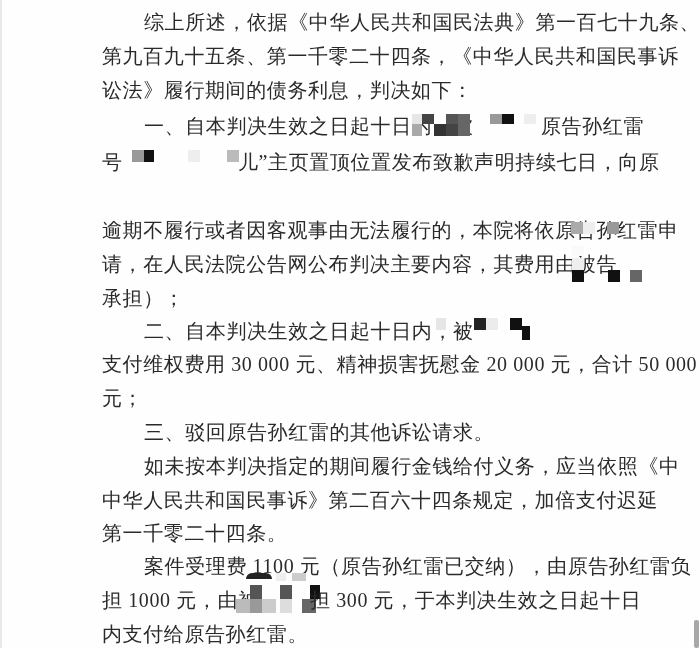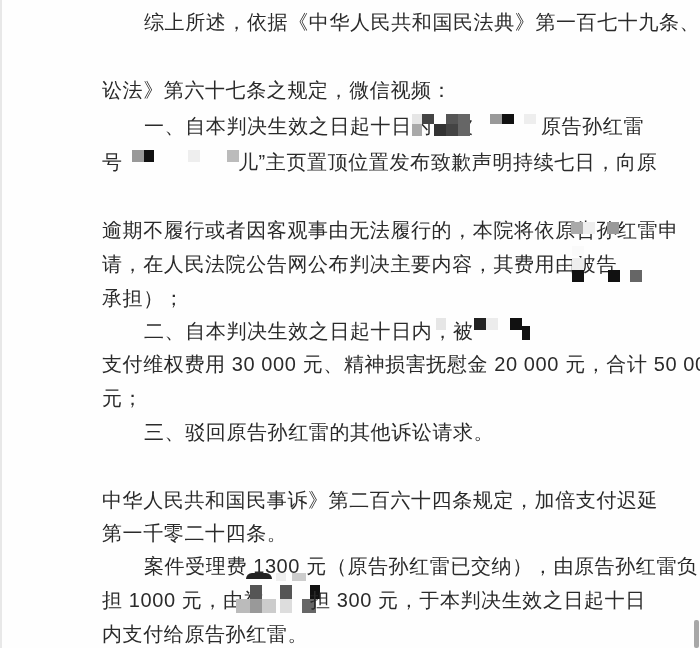--- a/index.html
+++ b/index.html
@@ -4,21 +4,21 @@
 <style>
   html, body { margin: 0; padding: 0; background: #ffffff; }
   body { width: 700px; height: 648px; position: relative; overflow: hidden; }
   .page { position: absolute; left: 0; top: 0; width: 700px; height: 648px; background: #fefefe; }
   .line {
     position: absolute;
     left: 102px;
     width: 510px;
     height: 34px;
     line-height: 34px;
-    font-family: Liberation Sans, sans-serif;
+    font-family: Liberation Serif, serif;
     font-size: 20px;
     color: #2a2a2a;
     white-space: nowrap;
     letter-spacing: 0.6px;
   }
   .line.indent { left: 144px; }
   .mosaic { position: absolute; }
   .mosaic span { position: absolute; display: block; }
   .scrollbar {
     position: absolute; left: 694px; top: 620px; width: 5px; height: 28px;
@@ -26,21 +26,22 @@
   }
   .left-edge { position: absolute; left: 0; top: 0; width: 2px; height: 648px; background: #e8e8e8; }
 </style>
 </head>
 <body>
 
 <div class="page">
   <div class="left-edge"></div>
 
   <div class="line indent" style="top:5px">综上所述，依据《中华人民共和国民法典》第一百七十九条、</div>
-  <div class="line" style="top:73px">讼法》第六十七条之规定，微信视频：</div>
+  <div class="line" style="top:39px">第九百九十五条、第一千零二十四条，《中华人民共和国民事诉</div>
+  <div class="line" style="top:73px">讼法》履行期间的债务利息，判决如下：</div>
 
   <div class="line indent" style="top:109px; width:260px">一、自本判决生效之日起十日内，被</div>
   <div class="mosaic" style="left:412px; top:114px; width:150px; height:26px;">
     <span style="left:0;top:0;width:10px;height:10px;background:#e6e6e6"></span>
     <span style="left:0;top:10px;width:10px;height:12px;background:#a9a9a9"></span>
     <span style="left:10px;top:0;width:12px;height:10px;background:#444"></span>
     <span style="left:22px;top:10px;width:12px;height:12px;background:#333"></span>
     <span style="left:34px;top:0;width:12px;height:10px;background:#555"></span>
     <span style="left:34px;top:10px;width:12px;height:12px;background:#444"></span>
     <span style="left:46px;top:0;width:12px;height:22px;background:#666"></span>
@@ -82,24 +83,25 @@
     <span style="left:50px;top:0;width:12px;height:12px;background:#ececec"></span>
     <span style="left:74px;top:0;width:12px;height:12px;background:#111"></span>
     <span style="left:86px;top:8px;width:8px;height:14px;background:#111"></span>
   </div>
 
   <div class="line" style="top:347px">支付维权费用 30 000 元、精神损害抚慰金 20 000 元，合计 50 000</div>
   <div class="line" style="top:381px">元；</div>
 
   <div class="line indent" style="top:415px">三、驳回原告孙红雷的其他诉讼请求。</div>
 
+  <div class="line indent" style="top:449px">如未按本判决指定的期间履行金钱给付义务，应当依照《中</div>
   <div class="line" style="top:483px">中华人民共和国民事诉》第二百六十四条规定，加倍支付迟延</div>
   <div class="line" style="top:516px">第一千零二十四条。</div>
 
-  <div class="line indent" style="top:549px">案件受理费 1300 元（原告孙红雷已交纳），由原告孙红雷负</div>
+  <div class="line indent" style="top:549px">案件受理费 1100 元（原告孙红雷已交纳），由原告孙红雷负</div>
   <div class="line" style="top:583px; width:160px">担 1000 元，由被</div>
   <div class="mosaic" style="left:236px; top:573px; width:90px; height:44px;">
     <span style="left:10px;top:0;width:26px;height:6px;background:#222;border-radius:6px 6px 0 0"></span>
     <span style="left:40px;top:0;width:10px;height:8px;background:#eee"></span>
     <span style="left:56px;top:0;width:14px;height:8px;background:#ccc"></span>
     <span style="left:0;top:26px;width:14px;height:14px;background:#bbb"></span>
     <span style="left:14px;top:12px;width:12px;height:14px;background:#555"></span>
     <span style="left:14px;top:26px;width:12px;height:14px;background:#999"></span>
     <span style="left:26px;top:26px;width:14px;height:14px;background:#ccc"></span>
     <span style="left:44px;top:12px;width:12px;height:14px;background:#555"></span>

